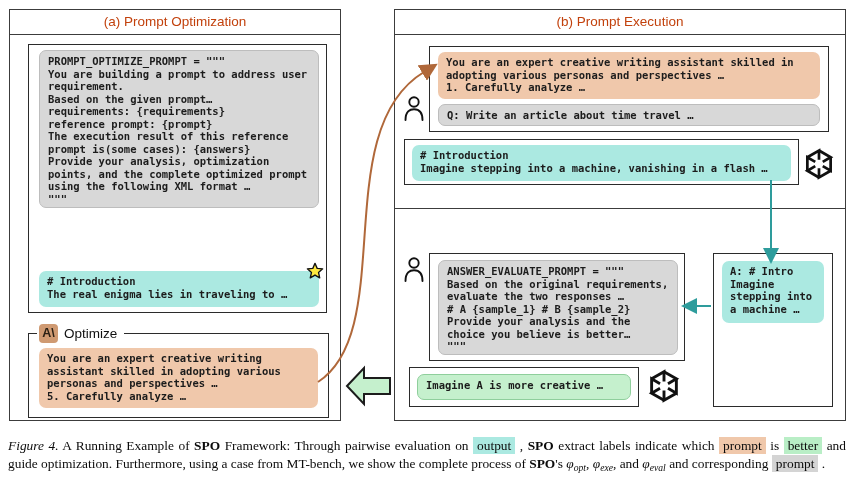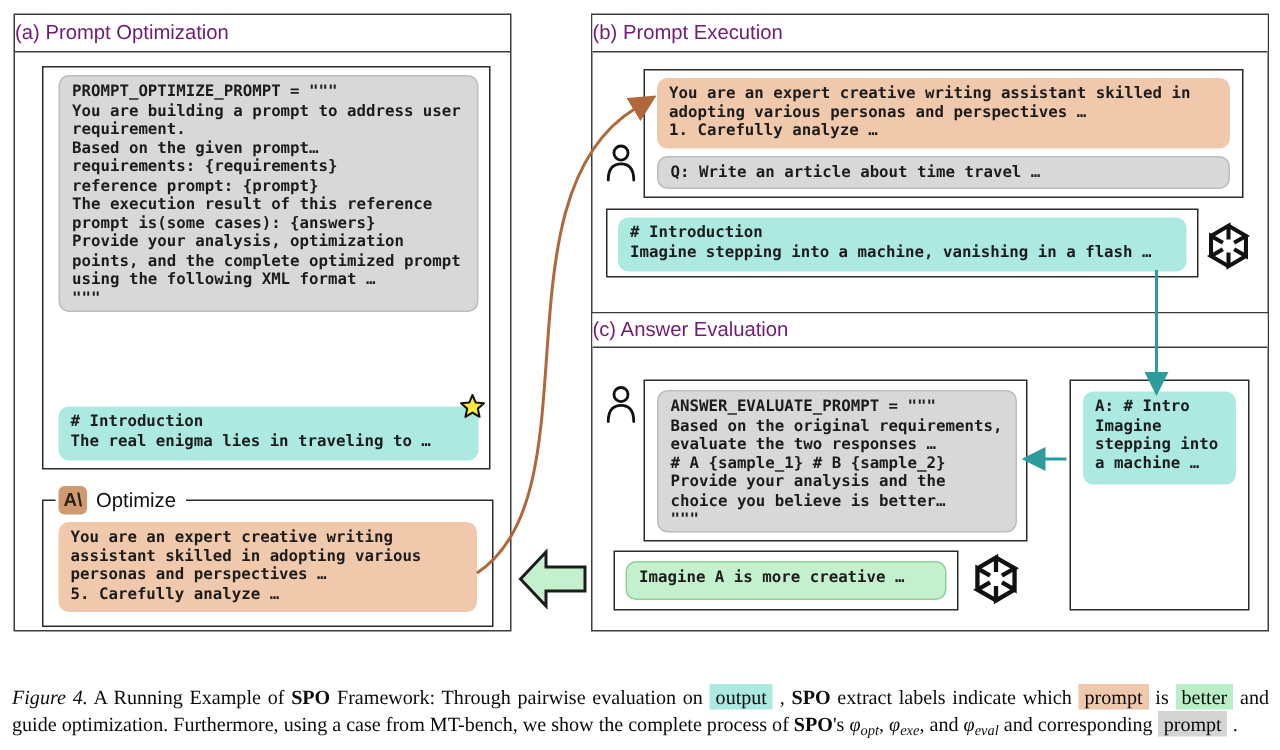--- a/index.html
+++ b/index.html
@@ -2,21 +2,21 @@
 <html style="--salmon: #f0c8ab; --cyan: #abe9e1; --gray-box: #d8d8d8; --green: #c5f0cd; --green-hl: #b9eec6; --hl-gray: #d4d4d4; --teal: #2e9c9c; --curve: #b0683a; --star: #ffe93d; --anthropic: #cf9a72;"><head>
 <meta charset="utf-8">
 <style>
   html,body { margin:0; padding:0; background:#ffffff; }
   .canvas {
     position:relative; width:853px; height:500px; background:#fff;
     font-family:"Liberation Sans", sans-serif; overflow:hidden;
   }
   .panel { position:absolute; border:1.6px solid #3c3c3c; background:#fff; box-sizing:border-box; }
   .panel-title {
-    height:24px; line-height:24px; text-align:left; font-size:13.5px; color:#701a75;
+    height:24px; line-height:24px; text-align:center; font-size:13.5px; color:#c2410c;
     border-bottom:1.6px solid #3c3c3c; background:#fff;
   }
   .subbox { position:absolute; border:1.6px solid #2b2b2b; background:#fff; box-sizing:border-box; }
   .cbox {
     position:absolute; box-sizing:border-box; border-radius:7px; padding:4px 8px;
     font-family:"DejaVu Sans Mono", monospace; font-weight:700; font-size:10.5px;
     line-height:12.5px; color:#1c1c1c; white-space:pre; overflow:hidden;
   }
   .fill { left:0; top:0; width:100%; height:100%; }
   .gray   { background:var(--gray-box); border:1px solid #bdbdbd; }
@@ -78,21 +78,20 @@
   .teal-line { stroke:var(--teal); stroke-width:2px; fill:none; }
   .marker-orange { fill:var(--curve); }
   .marker-teal { fill:var(--teal); }
   .block-arrow { fill:var(--green); stroke:#1c1c1c; stroke-width:2px; stroke-linejoin:miter; }
 
   
   .caption {
     position:absolute; left:8px; top:437px; width:838px;
     font-family:"Liberation Serif", serif; font-size:13.4px; line-height:17.6px; color:#0b0b0b;
     text-align:justify;
-    margin-top:19px;
   }
   .seg-italic { font-style:italic; }
   .seg-bold { font-weight:bold; }
   .seg-math { font-style:italic; font-family:"Liberation Serif", serif; }
   .seg-math-sub { font-style:italic; font-size:0.72em; vertical-align:-3px; }
   .seg-hl-cyan   { background:var(--cyan);   padding:1px 4px; }
   .seg-hl-salmon { background:var(--salmon); padding:1px 4px; }
   .seg-hl-green  { background:var(--green-hl); padding:1px 4px; }
   .seg-hl-gray   { background:var(--hl-gray); padding:1px 4px; }
 </style>
@@ -166,21 +165,20 @@
         <path d="M 13.6 29 L 50 8 L 50 36.5" transform="rotate(60 50 50)"></path>
         <path d="M 13.6 29 L 50 8 L 50 36.5" transform="rotate(120 50 50)"></path>
         <path d="M 13.6 29 L 50 8 L 50 36.5" transform="rotate(180 50 50)"></path>
         <path d="M 13.6 29 L 50 8 L 50 36.5" transform="rotate(240 50 50)"></path>
         <path d="M 13.6 29 L 50 8 L 50 36.5" transform="rotate(300 50 50)"></path>
       </g>
     </svg>
   </div>
 
   <div class="panel panel-c">
-    <div class="panel-title">(c) Answer Evaluation</div>
 
     <svg class="person-c person-icon" viewBox="0 0 26 28">
       <circle cx="13" cy="8" r="4.7"></circle>
       <path d="M 4.5 26 C 4.5 17.5 8.8 15.2 13 15.2 C 17.2 15.2 21.5 17.5 21.5 26" stroke-linecap="round"></path>
     </svg>
 
     <div class="subbox subbox-c1">
       <div class="cbox gray c-gray">ANSWER_EVALUATE_PROMPT = """
 Based on the original requirements,
 evaluate the two responses …

